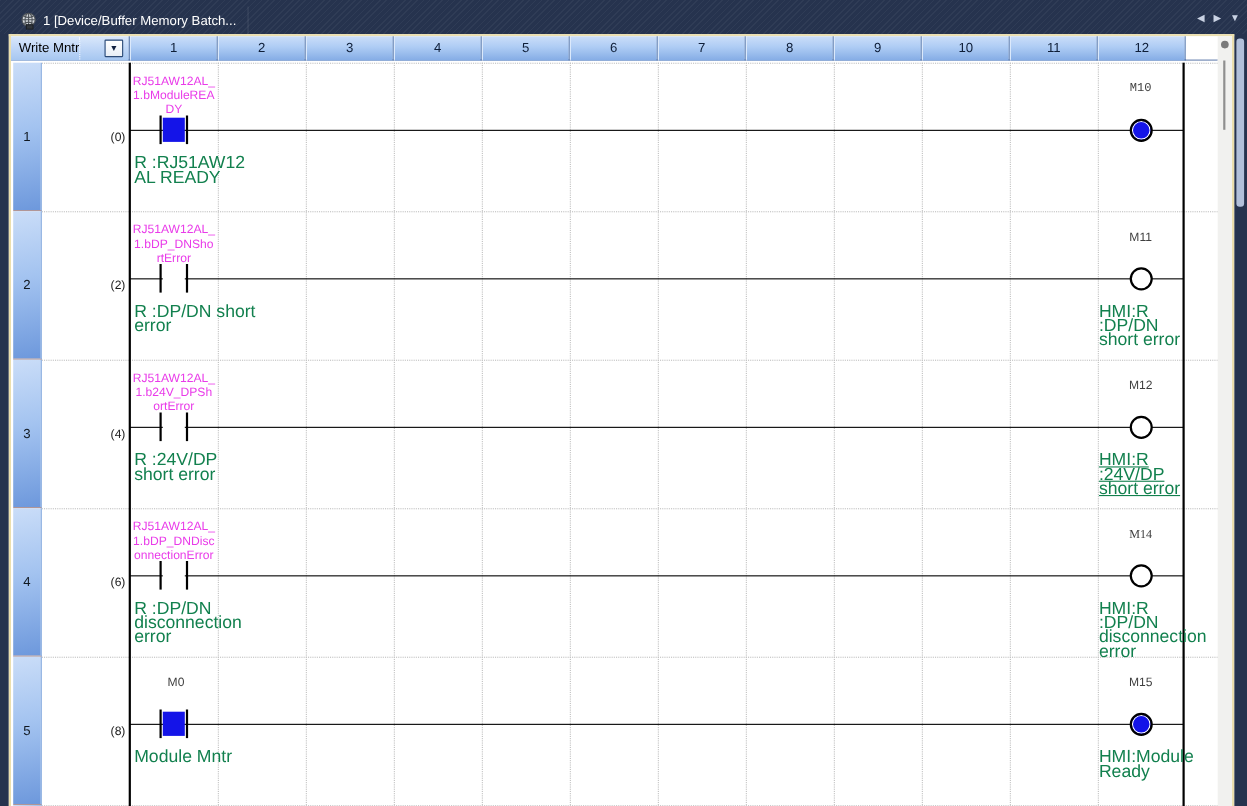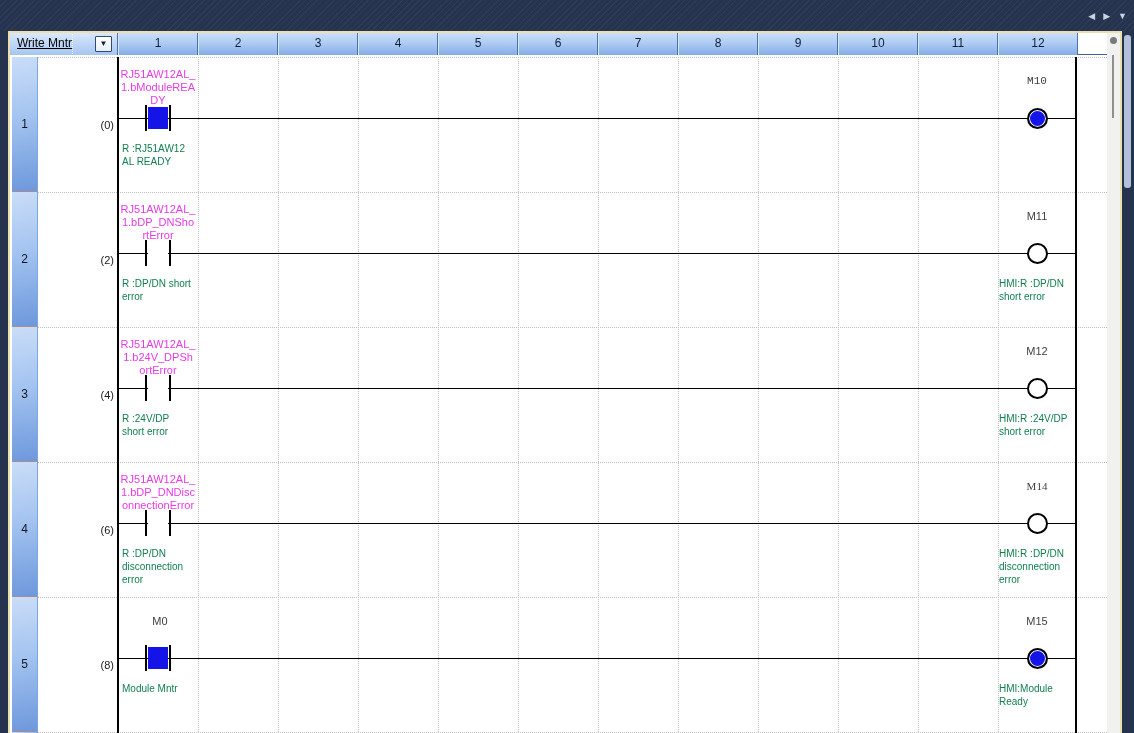--- a/index.html
+++ b/index.html
@@ -43,21 +43,21 @@
     background:#fff;
     border-left:2px solid #EBDFAE; border-top:2px solid #EBDFAE; border-right:2px solid #EBDFAE;
   }
   
   .header-row { position:absolute; left:0; top:0; width:1097px; height:22px; display:flex;
     border-bottom:1px solid #40619A; }
   .corner {
     position:relative; width:108px; height:22px;
     background:linear-gradient(180deg,#DAE8FB 0%,#C2D8F7 45%,#A5C6F0 100%);
     border-right:1px solid #4D71A8;
-    font-size:12px; color:#000; line-height:21px; padding-left:7px;text-decoration:underline;
+    font-size:12px; color:#000; line-height:21px; padding-left:7px;
   }
   .corner-sep { position:absolute; left:62px; top:1px; bottom:1px; border-left:1px dotted #F2F7FD; }
   .dd-btn {
     position:absolute; left:85px; top:3px; width:17px; height:16px;
     background:linear-gradient(#fff,#E8EEF6); border:1px solid #2C4A76; border-radius:1px;
     font-size:8px; color:#102040; text-align:center; line-height:14px; cursor:default;
   }
   .colheads { display:flex; }
   .colhead {
     width:80px; height:22px; text-align:center; font-size:12px; color:#0E1E38; line-height:21px;
@@ -86,33 +86,44 @@
   }
   .contact::before{ left:-3px; } .contact::after{ right:-3px; }
   .coil {
     position:absolute; width:21px; height:21px; border-radius:50%;
     border:2px solid #000; background:#fff;
   }
   .coil.on { background:#1414E8; box-shadow:inset 0 0 0 1px #fff; }
   .devlabel { position:absolute; width:124px; text-align:center; font-size:11px; line-height:13px; white-space:pre-line; }
   .devlabel.mag { color:#E93BE9; }
   .devlabel.gry { color:#3F3F3F; }
-  .cmt { position:absolute; font-size:10px; line-height:13px; color:#12804E; white-space:pre-line; }
+  .cmt { position:absolute; font-size:16px; line-height:13px; color:#12804E; white-space:pre-line; }
   
   .vscroll { position:absolute; right:0; top:0; width:13px; height:700px; background:#F1F1EF; }
   .vscroll .dot { position:absolute; left:3px; top:4px; width:7px; height:7px; border-radius:50%; background:#7A7A7A; }
   .vscroll .thumb { position:absolute; left:5px; top:22px; width:2px; height:63px; background:#8F8F8F; }
   
   .right-strip { position:absolute; right:3px; top:35px; width:7px; height:153px; background:#B2C0DA; border-radius:3px; }
 </style>
 </head>
 <body>
 
 <div class="tabbar">
   <div class="tabs" id="tabs">
+      <div class="tab">
+        <span class="tabicon">
+          <svg viewBox="0 0 16 16">
+            <circle cx="8" cy="7" r="6" fill="#D3D7DC" stroke="#4E5358"></circle>
+            <path d="M2 7h12M8 1v12M3.6 3.6q4.4 2.6 8.8 0M3.6 10.4q4.4-2.6 8.8 0" stroke="#4E5358" fill="none"></path>
+            <ellipse cx="8" cy="7" rx="3.2" ry="6" fill="none" stroke="#4E5358"></ellipse>
+            <rect x="6" y="11.5" width="6" height="4" fill="#30353B" stroke="#1C2025"></rect>
+          </svg>
+        </span>
+        <span>1 [Device/Buffer Memory Batch...</span>
+      </div>
     </div>
   <div class="tab-controls">
     <span>◀</span>
     <span>▶</span>
     <span>▼</span>
   </div>
 </div>
 
 <div class="doc">
   <div class="ladder" id="ladder">
@@ -163,21 +174,21 @@
       <div class="wire" style="left: 108px; top: 355px; width: 958px;"></div>
       <div class="step" style="left: 58px; top: 356px;">(4)</div>
       <div class="devlabel mag" style="left: 86px; top: 305px;">RJ51AW12AL_
 1.b24V_DPSh
 ortError</div>
       <div class="contact" style="left: 138px; top: 344px;"></div>
       <div class="cmt" style="left: 112px; top: 379px; width: 112px;">R :24V/DP
 short error</div>
       <div class="devlabel gry" style="left: 965px; top: 312px;">M12</div>
       <div class="coil" style="left: 1017px; top: 345px;"></div>
-      <div class="cmt" style="left: 989px; top: 379px; width: 90px;">HMI:R :24V/DP
+      <div class="cmt" style="left: 989px; top: 379px; width: 90px; text-decoration: underline;">HMI:R :24V/DP
 short error</div>
       <div class="gcell" style="top: 429px; height: 135px;">4</div>
       <div class="wire" style="left: 108px; top: 490px; width: 958px;"></div>
       <div class="step" style="left: 58px; top: 491px;">(6)</div>
       <div class="devlabel mag" style="left: 86px; top: 440px;">RJ51AW12AL_
 1.bDP_DNDisc
 onnectionError</div>
       <div class="contact" style="left: 138px; top: 479px;"></div>
       <div class="cmt" style="left: 112px; top: 514px; width: 112px;">R :DP/DN
 disconnection

